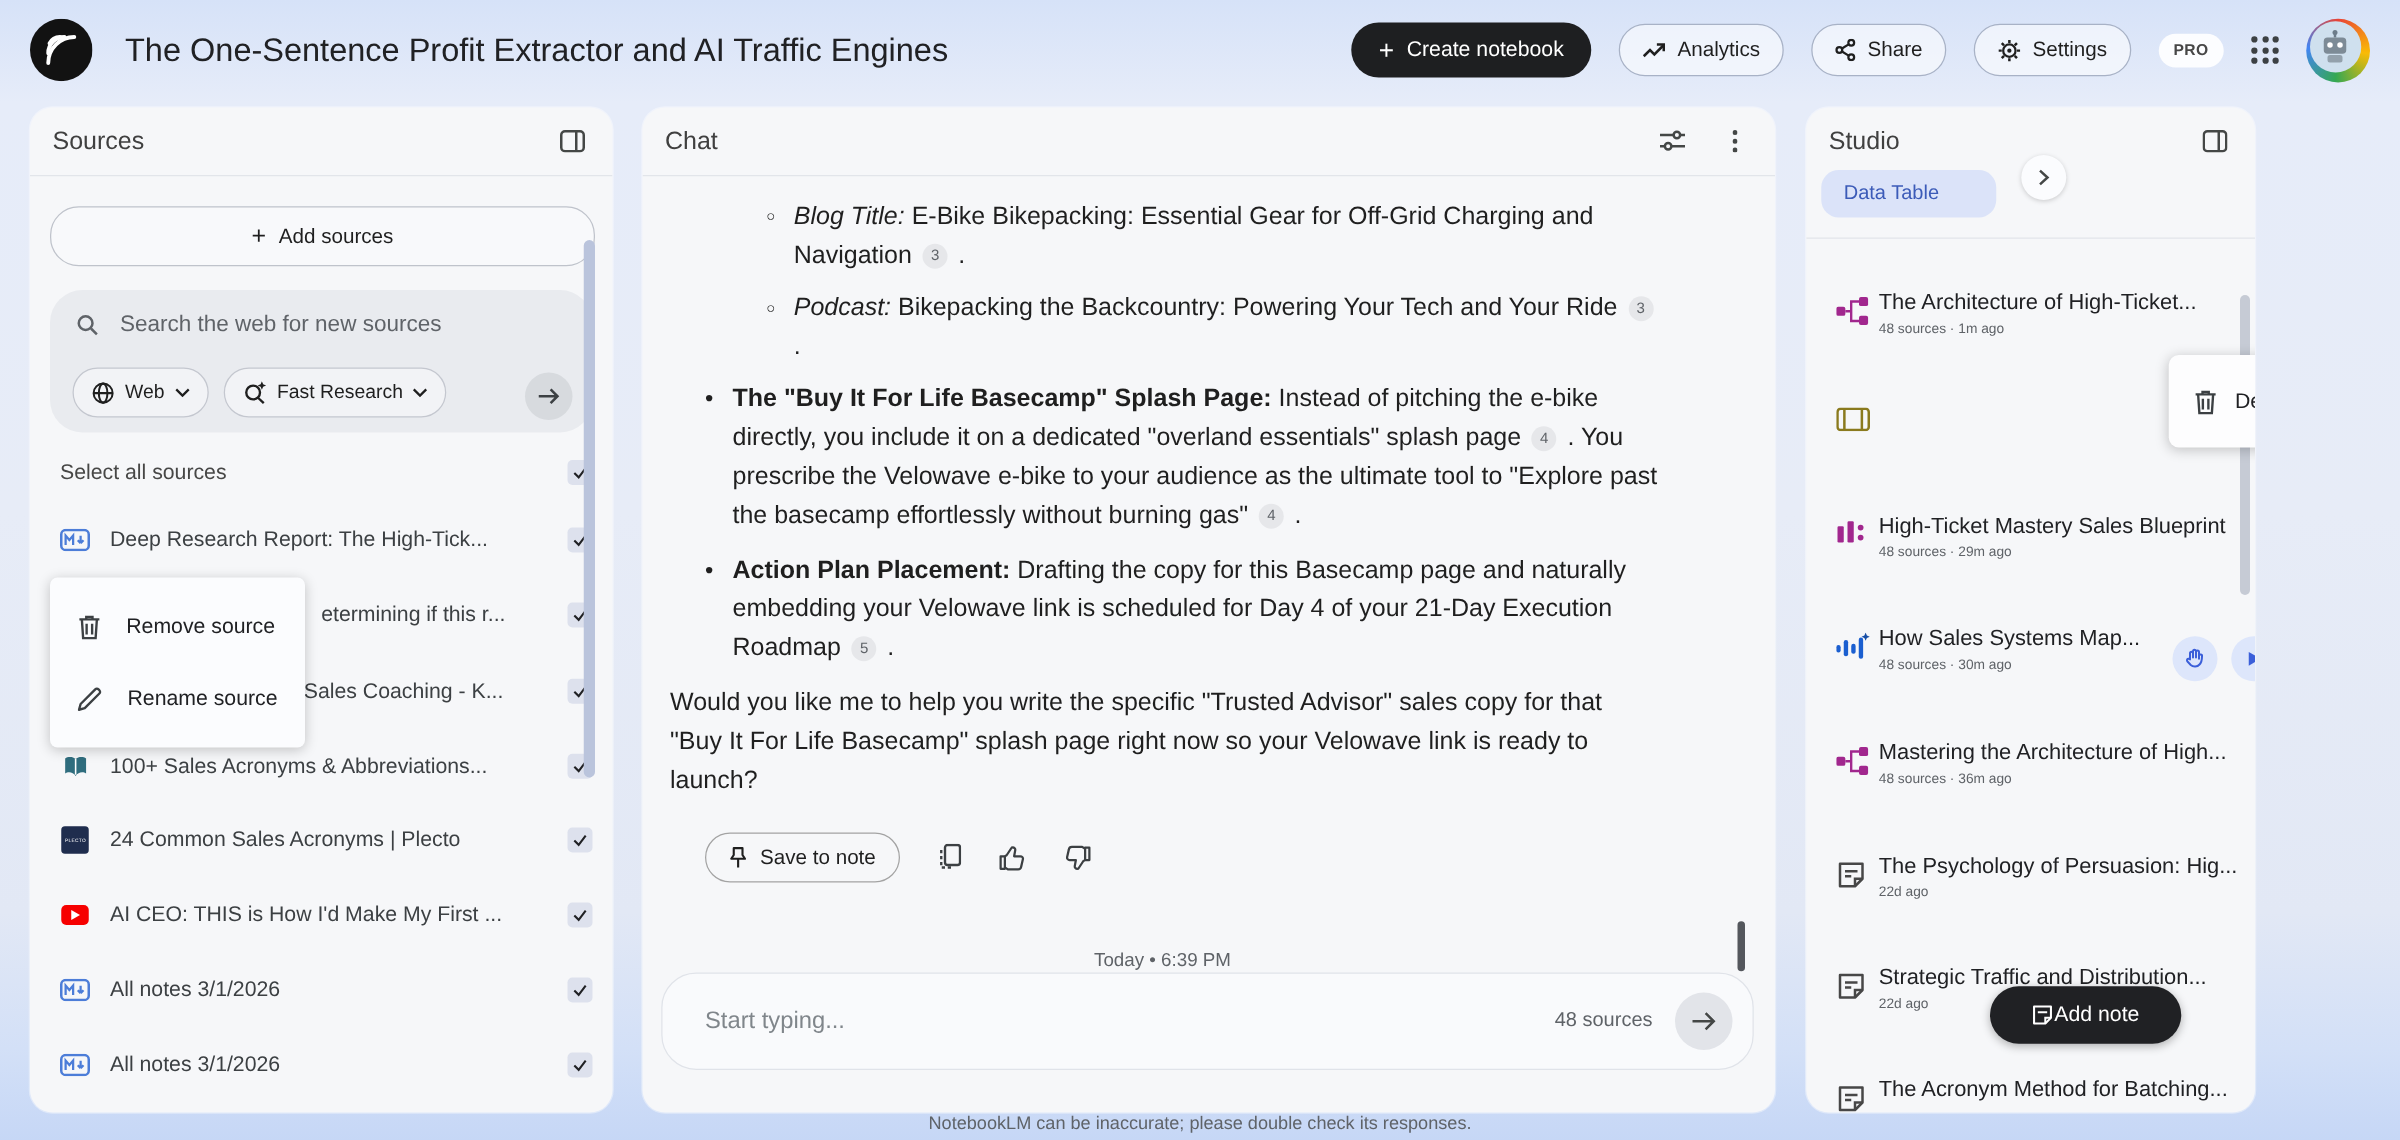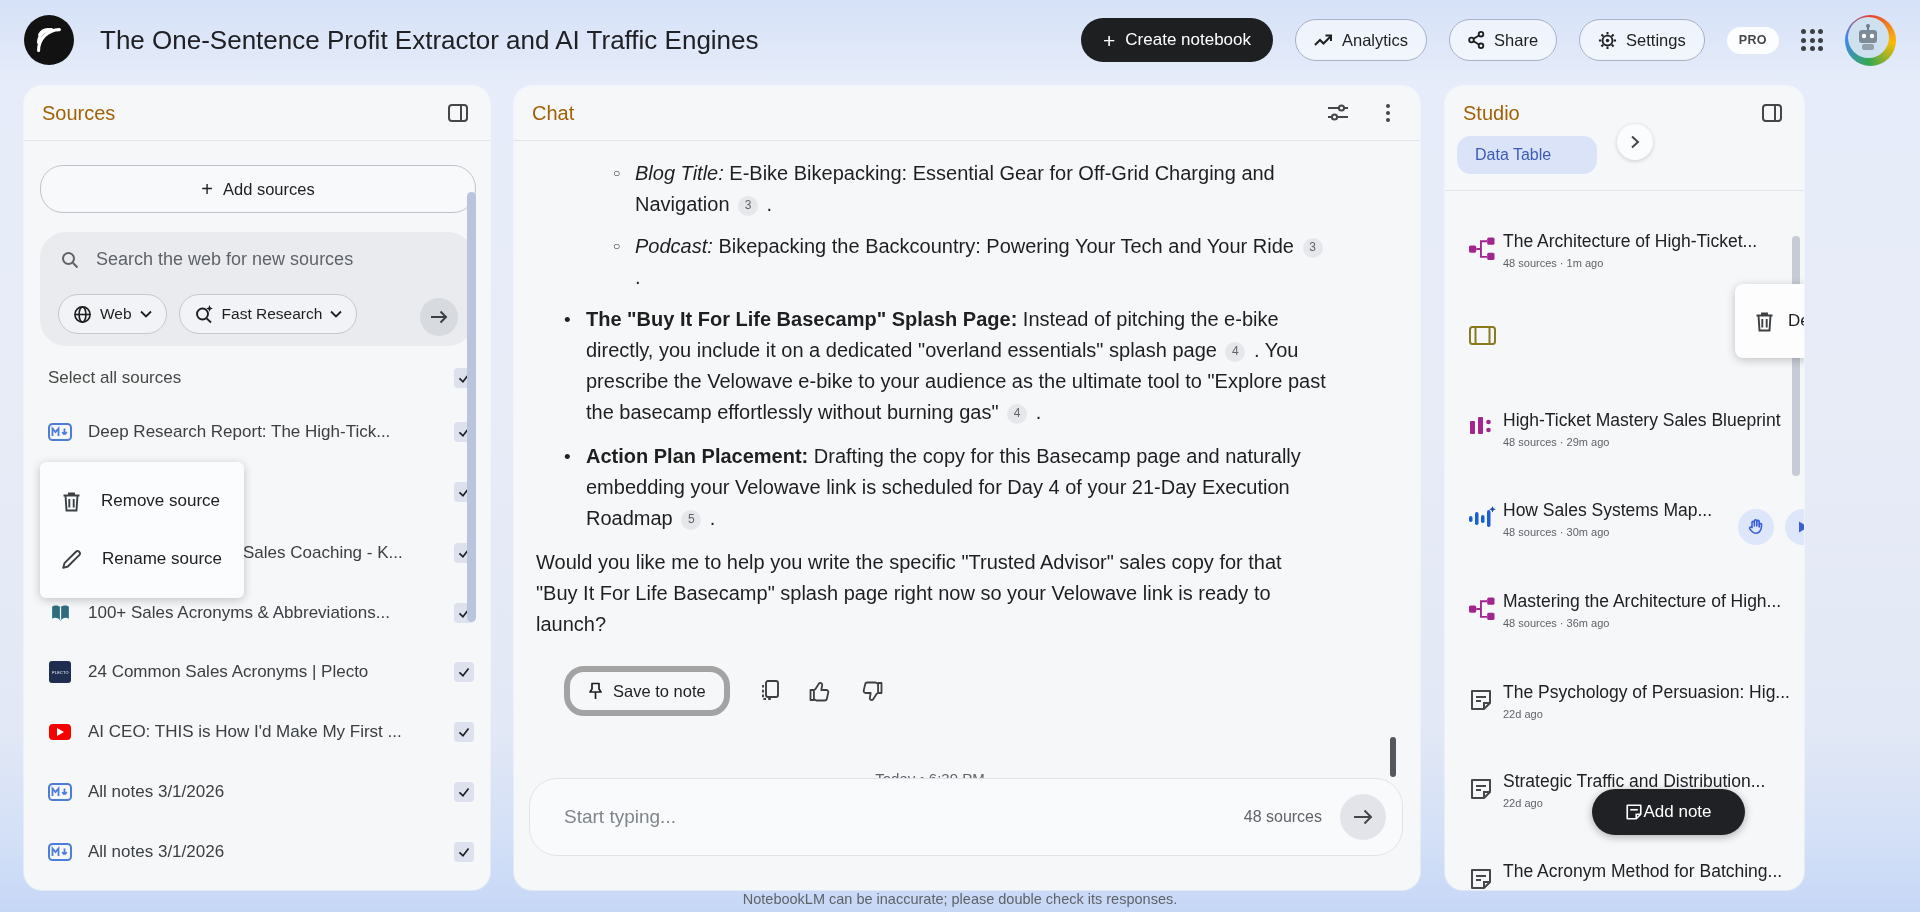--- a/index.html
+++ b/index.html
@@ -24,21 +24,21 @@
           background:conic-gradient(#e94335,#fabb05 95deg,#34a853 185deg,#4285f4 275deg,#e94335);}
   .avatar-inner{width:41px;height:41px;border-radius:50%;background:#cfe0ee;display:flex;align-items:center;justify-content:center;overflow:hidden;}
   
   .panel{position:absolute;top:86px;height:804px;background:#f6f7f9;border-radius:18px;overflow:hidden;
          box-shadow:0 0 0 1px rgba(255,255,255,0.4);}
   .panel.sources{left:24px;width:466px;}
   .panel.chat{left:514px;width:906px;}
   .panel.studio{left:1445px;width:359px;}
   .panel-header{height:54px;display:flex;align-items:center;justify-content:space-between;padding:0 18px;}
   .panel-header.bordered{border-bottom:1px solid #e2e5ea;}
-  .panel-title{font-size:20px;color:#a16207;}
+  .panel-title{font-size:20px;color:#404040;}
   .collapse-ic,.hdr-ic{cursor:pointer;display:flex;align-items:center;justify-content:center;width:28px;height:28px;}
   
   .add-btn{position:absolute;left:16px;top:79px;width:434px;height:46px;border:1px solid #bfc3cb;border-radius:23px;
            background:#f8f9fb;display:flex;align-items:center;justify-content:center;gap:10px;font-size:16.5px;color:#1f1f1f;cursor:pointer;}
   .search-box{position:absolute;left:16px;top:146px;width:434px;height:114px;border-radius:26px;background:#e9ebef;}
   .search-row{position:absolute;left:20px;top:16px;display:flex;align-items:center;gap:14px;}
   .search-row input{background:transparent;border:none;outline:none;font-size:18px;color:#1f1f1f;width:300px;
                     font-family:"Liberation Sans",sans-serif;}
   .search-row input::placeholder{color:#5f6368;}
   .chips-row{position:absolute;left:18px;top:62px;display:flex;gap:12px;}
@@ -74,21 +74,21 @@
   .blk.sub{padding-left:77px;}
   .blk.sub .marker{width:22px;font-size:12px;line-height:31px;}
   .blk.sub .txt{width:700px;}
   .blk.para{padding-left:0;margin-top:6px;}
   .blk.para .txt{width:780px;}
   .txt .i{font-style:italic;}
   .txt .b{font-weight:700;}
   .cite{display:inline-flex;width:20px;height:20px;border-radius:50%;background:#e6e7ea;color:#5f6368;
         font-size:12px;align-items:center;justify-content:center;margin:0 3px;vertical-align:2px;cursor:pointer;}
   .save-row{display:flex;align-items:center;gap:30px;margin-top:26px;padding-left:28px;}
-  .save-pill{display:inline-flex;align-items:center;gap:10px;height:38px;padding:0 18px;border:6px solid #a3a3a3;
+  .save-pill{display:inline-flex;align-items:center;gap:10px;height:38px;padding:0 18px;border:1px solid #a3a3a3;
              border-radius:20px;font-size:16.5px;color:#1f1f1f;cursor:pointer;background:transparent;}
   .fb-ic{cursor:pointer;display:flex;align-items:center;}
   .chat-stamp{margin-top:54px;width:788px;text-align:center;font-size:15px;color:#5f6368;}
   .chat-input{position:absolute;left:15px;top:692px;width:874px;height:78px;border-radius:28px;background:#f9fafc;
               border:1px solid #e0e3e9;box-sizing:border-box;display:flex;align-items:center;padding:0 16px 0 32px;}
   .chat-input input{flex:1;border:none;outline:none;background:transparent;font-size:19px;color:#1f1f1f;
                     font-family:Liberation Sans, sans-serif;}
   .chat-input input::placeholder{color:#80868b;}
   .chat-src-count{font-size:16px;color:#5f6368;margin-right:18px;white-space:nowrap;}
   .send-btn{width:46px;height:46px;border-radius:50%;background:#e2e4e9;display:flex;align-items:center;justify-content:center;cursor:pointer;flex:none;}
@@ -289,20 +289,21 @@
       </span>
       <span class="src-title">Deep Research Report: The High-Tick...</span>
       <span class="checkbox">
           <svg width="14" height="14" viewBox="0 0 20 20">
             <path d="M3.5 10.5L8.5 15.5L16.5 5" stroke="#202124" stroke-width="2.4" fill="none"></path>
           </svg>
         </span>
     </div>
     <div class="src-row row2" style="top:382px;">
       <span class="src-icon"></span>
+      <span class="src-title">etermining if this r...</span>
       <span class="checkbox">
           <svg width="14" height="14" viewBox="0 0 20 20">
             <path d="M3.5 10.5L8.5 15.5L16.5 5" stroke="#202124" stroke-width="2.4" fill="none"></path>
           </svg>
         </span>
     </div>
     <div class="src-row row3" style="top:443px;">
       <span class="src-icon"></span>
       <span class="src-title">Sales Coaching - K...</span>
       <span class="checkbox">

